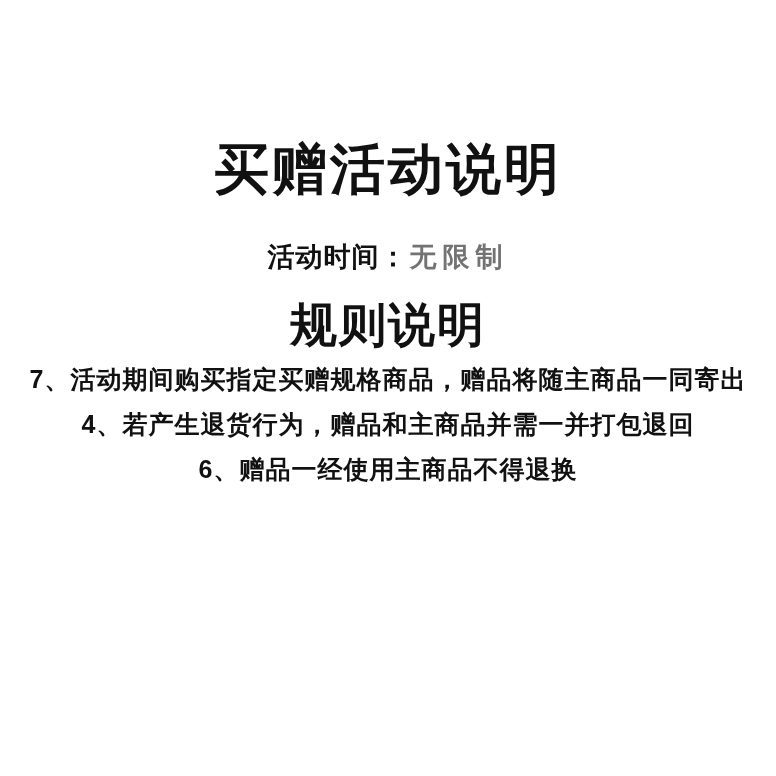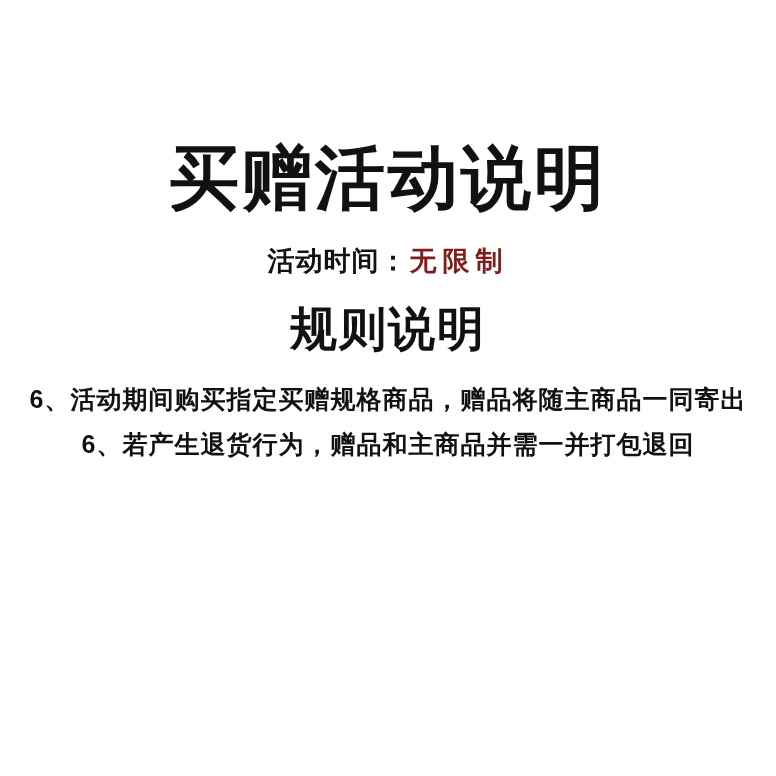--- a/index.html
+++ b/index.html
@@ -16,40 +16,40 @@
     box-sizing: border-box;
     width: 776px;
     height: 776px;
     padding-top: 136px;
     text-align: center;
     color: #111111;
     font-family: "Liberation Sans", sans-serif;
     font-weight: 700;
   }
   .title {
-    font-size: 70px;
+    font-size: 55px;
     line-height: 1.2;
-    margin: 0 0 26px 0;
+    margin: 0 0 40px 0;
     letter-spacing: 3px;
   }
   .time-line {
     font-size: 27px;
     line-height: 1.15;
     margin: 0 0 24px 0;
     letter-spacing: 1px;
   }
   .time-value {
-    color: #7f1d1d;
+    color: #737373;
     letter-spacing: 6px;
     margin-left: 2px;
   }
   .rules-heading {
     font-size: 47px;
     line-height: 1.2;
-    margin: 0 0 28px 0;
+    margin: 0 0 12px 0;
     letter-spacing: 2px;
   }
   .rules {
     margin: 0;
     padding: 0;
   }
   .rule {
     font-size: 25px;
     line-height: 1.15;
     margin: 0 0 16px 0;
@@ -60,16 +60,17 @@
 <body>
 
 <div class="poster">
   <h1 class="title">买赠活动说明</h1>
 
   <p class="time-line"><span>活动时间：</span><span class="time-value">无限制</span></p>
 
   <h2 class="rules-heading">规则说明</h2>
 
   <div class="rules">
-    <p class="rule">6、活动期间购买指定买赠规格商品，赠品将随主商品一同寄出</p>
-    <p class="rule">6、若产生退货行为，赠品和主商品并需一并打包退回</p>
+    <p class="rule">7、活动期间购买指定买赠规格商品，赠品将随主商品一同寄出</p>
+    <p class="rule">4、若产生退货行为，赠品和主商品并需一并打包退回</p>
+    <p class="rule">6、赠品一经使用主商品不得退换</p>
   </div>
 </div>
 
 </body></html>

